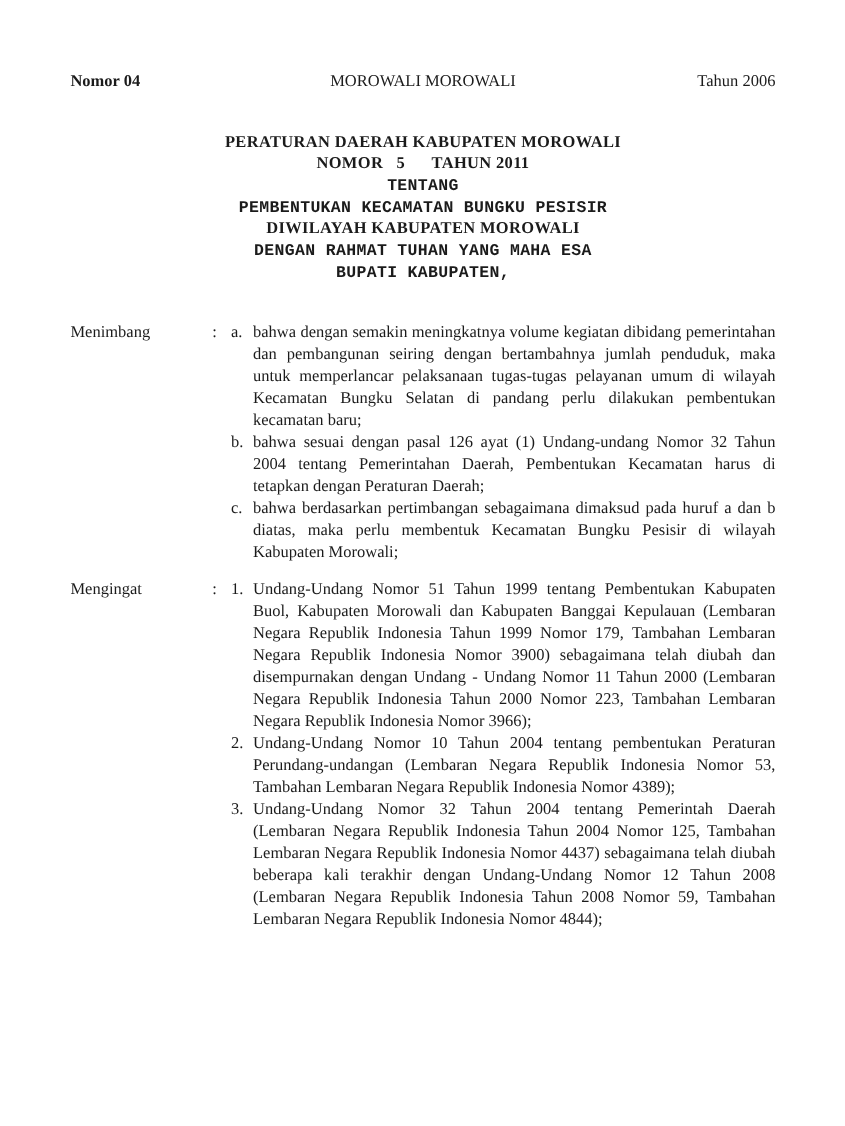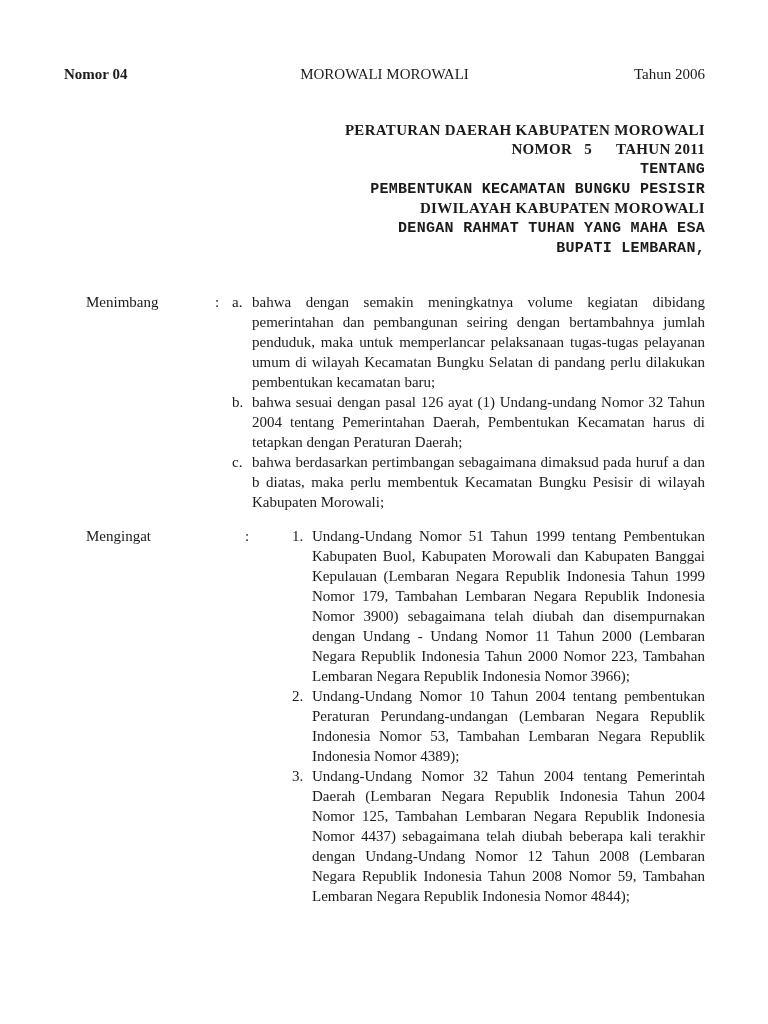--- a/index.html
+++ b/index.html
@@ -27,37 +27,37 @@
     grid-template-columns: 1fr auto 1fr;
     align-items: end;
   }
   .doc-header .h-left   { text-align: left; font-weight: bold; }
   .doc-header .h-center { text-align: center; }
   .doc-header .h-right  { text-align: right; }
   .doc-header div { line-height: 19px; }
 
   
   .title-block {
-    text-align: right;
+    text-align: center;
     font-weight: bold;
     letter-spacing: 0.3px;
   }
   .title-line { line-height: 19px; }
   .t-main { margin-top: 37px; }
   .t-number { white-space: pre; }
   .t-gap { margin-top: 1px; font-family: Liberation Mono, monospace; }
 
   
   .section {
     display: flex;
     align-items: flex-start;
   }
   .section-menimbang { margin-top: 34px; }
-  .section-mengingat { margin-top: 14px; gap: 30px; }
-  .sec-label { width: 129px; flex: 0 0 129px; margin-left: 22px; }
+  .section-mengingat { margin-top: 14px; }
+  .sec-label { width: 129px; flex: 0 0 129px; }
   .sec-colon { width: 17px;  flex: 0 0 17px; }
   .sec-items { flex: 1; }
   .sec-item {
     display: flex;
     align-items: flex-start;
   }
   .item-marker { width: 20px; flex: 0 0 20px; }
   .item-text {
     flex: 1;
     text-align: justify;
@@ -76,21 +76,21 @@
     <div class="h-right">Tahun 2006</div>
   </div>
 
   <div class="title-block">
     <div class="title-line t-main">PERATURAN DAERAH KABUPATEN MOROWALI</div>
     <div class="title-line t-number">NOMOR   5      TAHUN 2011</div>
     <div class="title-line t-gap">TENTANG</div>
     <div class="title-line t-gap">PEMBENTUKAN KECAMATAN BUNGKU PESISIR</div>
     <div class="title-line">DIWILAYAH KABUPATEN MOROWALI</div>
     <div class="title-line t-gap">DENGAN RAHMAT TUHAN YANG MAHA ESA</div>
-    <div class="title-line t-gap">BUPATI LEMBARAN,</div>
+    <div class="title-line t-gap">BUPATI KABUPATEN,</div>
   </div>
 
   <div class="section section-menimbang">
     <div class="sec-label">Menimbang</div>
     <div class="sec-colon">:</div>
     <div class="sec-items">
       <div class="sec-item">
         <div class="item-marker">a.</div>
         <div class="item-text">bahwa dengan semakin meningkatnya volume kegiatan dibidang pemerintahan dan pembangunan seiring dengan bertambahnya jumlah penduduk, maka untuk memperlancar pelaksanaan tugas-tugas pelayanan umum di wilayah Kecamatan Bungku Selatan di pandang perlu dilakukan pembentukan kecamatan baru;</div>
       </div>

